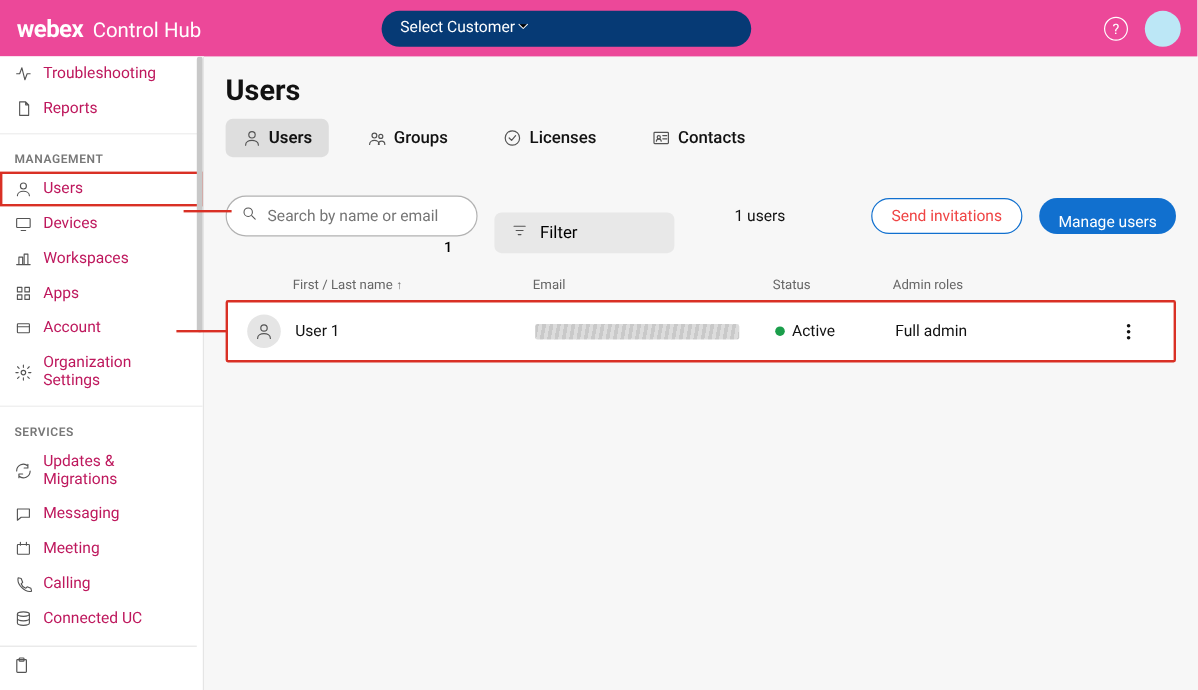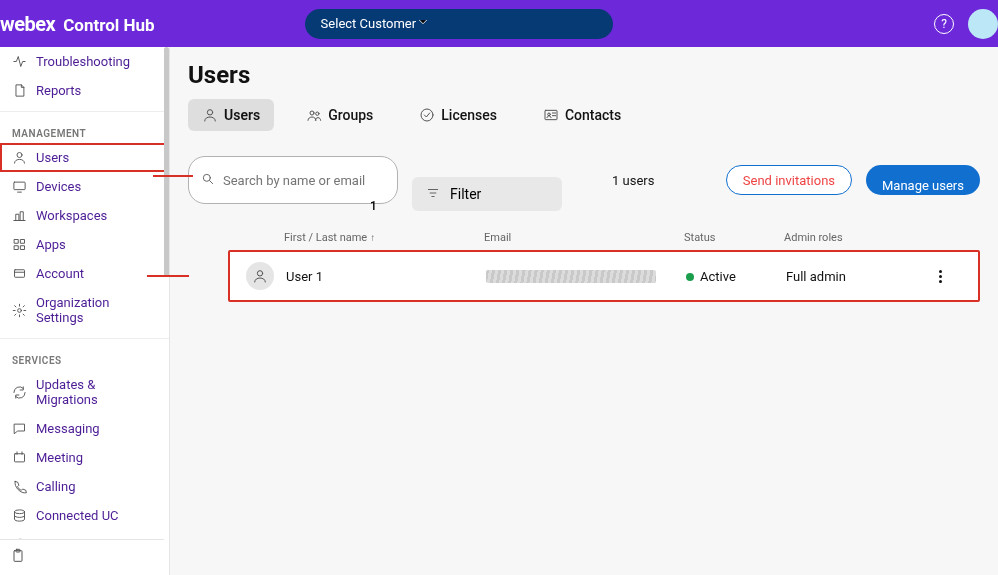--- a/index.html
+++ b/index.html
@@ -1,62 +1,62 @@
 <!DOCTYPE html>
 <html><head>
 <meta charset="utf-8">
 <style>
   * { box-sizing: border-box; margin: 0; padding: 0; font-family: -apple-system, BlinkMacSystemFont, "Segoe UI", Roboto, Helvetica, Arial, sans-serif; }
   body { width: 998px; height: 575px; overflow: hidden; background: #f7f7f7; color: #121212; font-size: 13px; }
 
   
-  .topbar { height: 47px; background: #6d28d9; color: #fff; display: flex; align-items: center; padding: 0 0; }
+  .topbar { height: 47px; background: #ec4899; color: #fff; display: flex; align-items: center; padding: 0 14px; }
   .brand { display: flex; align-items: baseline; gap: 8px; }
   .brand-logo { font-weight: 700; font-size: 20px; letter-spacing: -0.5px; }
-  .brand-sub { font-size: 17px; font-weight: 700; }
+  .brand-sub { font-size: 17px; font-weight: 400; }
   .customer-select { margin-left: 150px; width: 308px; height: 30px; background: #063a75; border-radius: 15px; display: flex; align-items: center; padding: 0 16px; color: #fff; font-size: 13px; cursor: pointer; }
   .topbar-right { margin-left: auto; display: flex; align-items: center; gap: 14px; }
   .help-circle { width: 20px; height: 20px; border: 1.5px solid #fff; border-radius: 50%; display: flex; align-items: center; justify-content: center; font-size: 12px; cursor: pointer; }
   .avatar-circle { width: 30px; height: 30px; border-radius: 50%; background: #bce7f6; cursor: pointer; }
 
   
   .shell { display: flex; height: calc(575px - 47px); }
   .sidebar { width: 170px; background: #fff; border-right: 1px solid #e5e5e5; overflow-y: auto; position: relative; }
   .sidebar-scroll-track { position:absolute; right:0; top:0; width:5px; height:100%; }
   .sidebar-scroll-thumb { position:absolute; right:0; top:0; width:5px; height:230px; background:#c8c8c8; border-radius:3px; }
-  .nav-item { display: flex; align-items: center; gap: 9px; padding: 7px 12px; color: #4c1d95; font-size: 13px; cursor: pointer; position: relative; }
+  .nav-item { display: flex; align-items: center; gap: 9px; padding: 7px 12px; color: #be185d; font-size: 13px; cursor: pointer; position: relative; }
   .nav-item .ico { width: 15px; height: 15px; display:flex; align-items:center; justify-content:center; }
   .nav-item svg { stroke: #545454; fill: none; }
   .nav-section { padding: 10px 12px 4px; font-size: 10px; letter-spacing: 0.5px; color: #777; font-weight: 600; }
   .nav-divider { height:1px; background:#ededed; margin: 6px 0; }
   .nav-item.highlight { outline: 2px solid #d93025; outline-offset: -2px; }
   .sidebar-bottom { position: absolute; left:0; bottom:0; right:5px; border-top:1px solid #e5e5e5; background:#fff; padding:8px 10px; }
 
   
   .main { flex:1; padding: 14px 18px 0 18px; overflow:auto; position:relative; }
   h1.page-title { font-size: 24px; font-weight: 700; margin-bottom: 10px; }
 
   .tabs { display:flex; gap: 0; margin-bottom: 18px; }
   .tab { display:flex; align-items:center; gap:6px; padding: 8px 14px; border-radius: 6px; font-size: 14px; color:#121212; cursor:pointer; font-weight:500; }
   .tab .ico { width:16px; height:16px; display:flex; align-items:center; justify-content:center; }
   .tab svg { stroke:#545454; fill:none; }
   .tab.active { background:#dedede; font-weight:600; }
   .tab + .tab { margin-left: 18px; }
 
   .toolbar { display:flex; align-items:center; gap: 14px; margin-bottom: 14px; }
-  .search-box { width: 210px; height: 48px; border:1px solid #b2b2b2; border-radius:17px; display:flex; align-items:center; padding:0 12px; gap:8px; background:#fff; }
+  .search-box { width: 210px; height: 34px; border:1px solid #b2b2b2; border-radius:17px; display:flex; align-items:center; padding:0 12px; gap:8px; background:#fff; }
   .search-box input { border:none; outline:none; flex:1; font-size:13px; background:transparent; }
   .filter-btn { width:150px; height:34px; background:#e8e8e8; border:none; border-radius:6px; display:flex; align-items:center; padding:0 14px; gap:10px; font-size:14px; cursor:pointer;margin-top:28px; }
   .count-text { font-size:13px; color:#121212;margin-left:36px; }
   .spacer { flex:1; }
   .btn-outline { height:30px; padding:0 16px; border:1px solid #1170cf; color:#ef4444; background:#fff; border-radius:15px; font-size:13px; cursor:pointer; }
   .btn-primary { height:30px; padding:13px 16px; border:none; color:#fff; background:#1170cf; border-radius:15px; font-size:13px; cursor:pointer; }
 
   
-  .table-wrap { position: relative; margin-left: 40px; }
+  .table-wrap { position: relative; }
   .thead { display:flex; padding: 6px 16px; font-size:11px; color:#666; }
   .col-avatar { width: 40px; }
   .col-name { width: 200px; }
   .col-email { width: 200px; }
   .col-status { width: 100px; }
   .col-roles { flex:1; }
   .col-actions { width: 30px; text-align:right; }
   .sort-arrow { font-size:10px; margin-left:3px; }
 
   .trow { display:flex; align-items:center; padding: 10px 16px; background:#fff; border:2px solid #d93025; border-radius:2px; }

